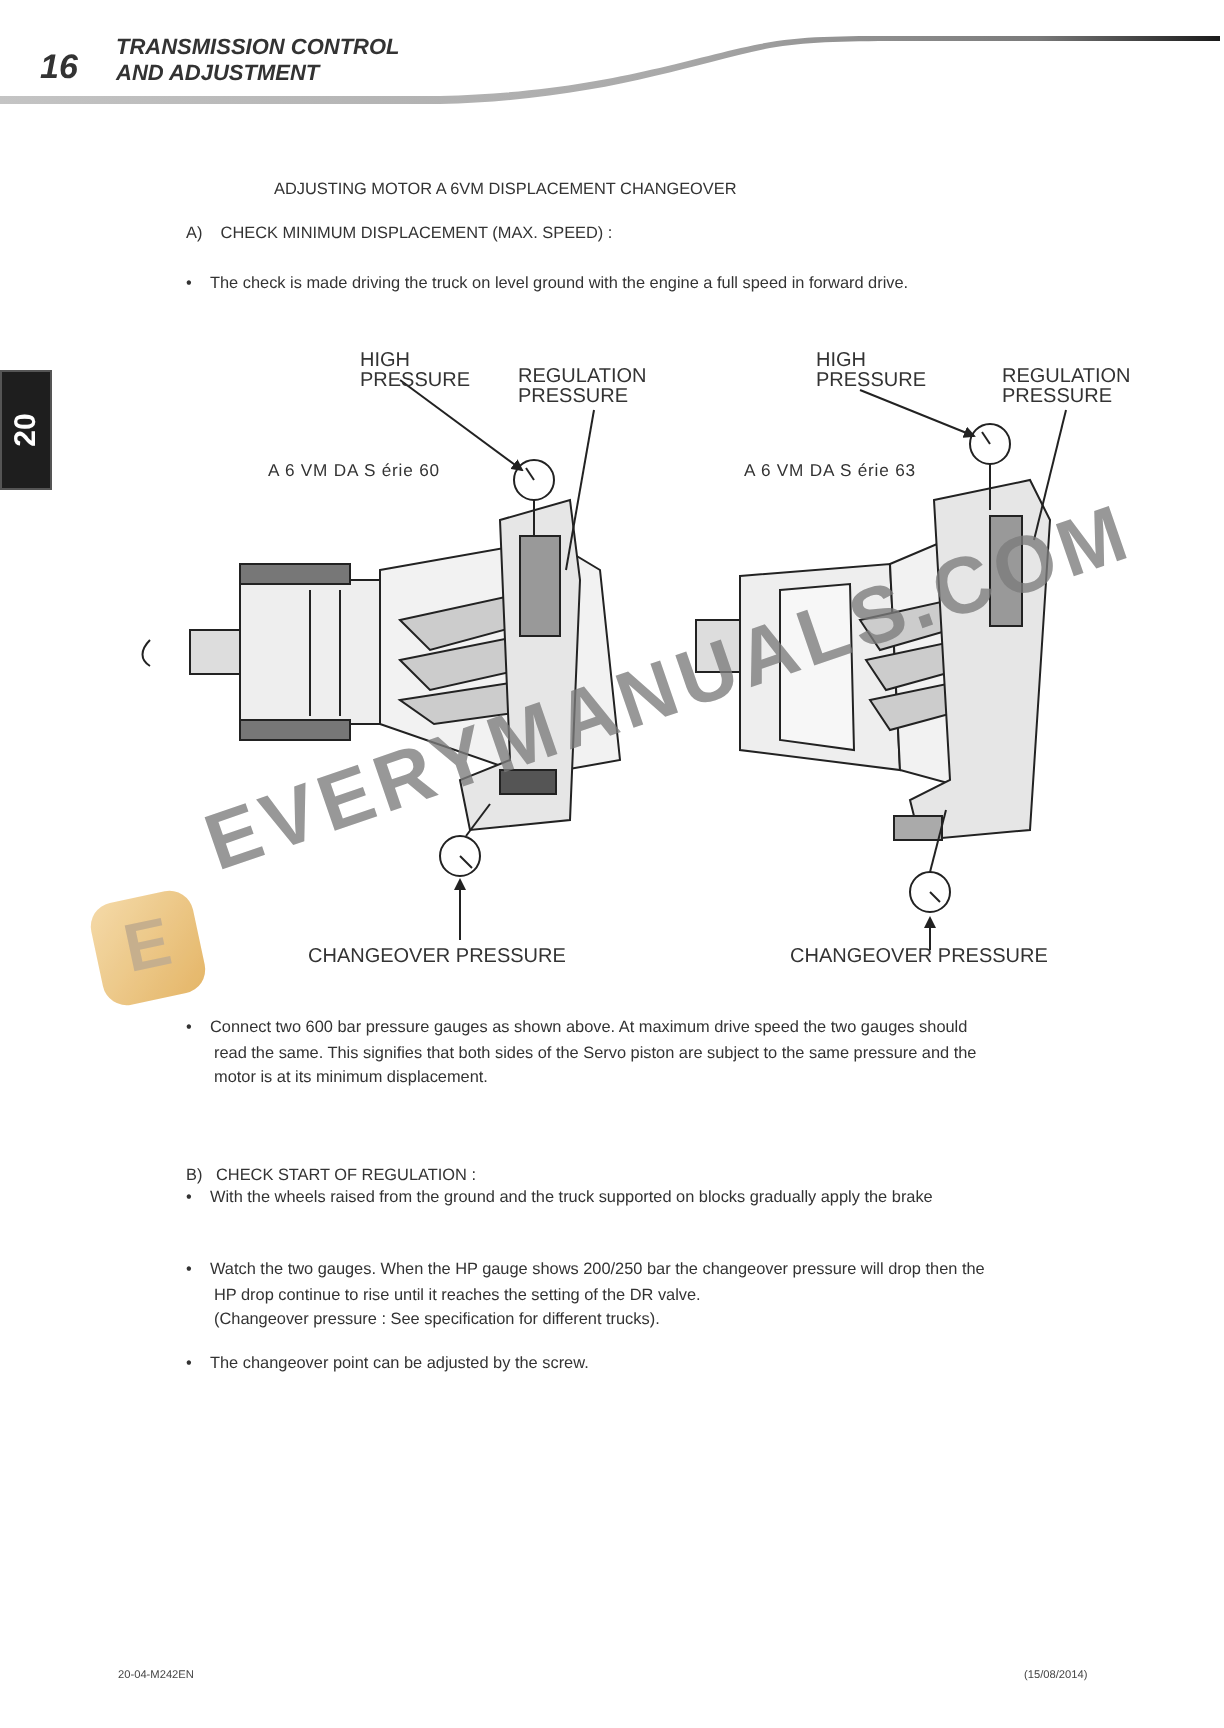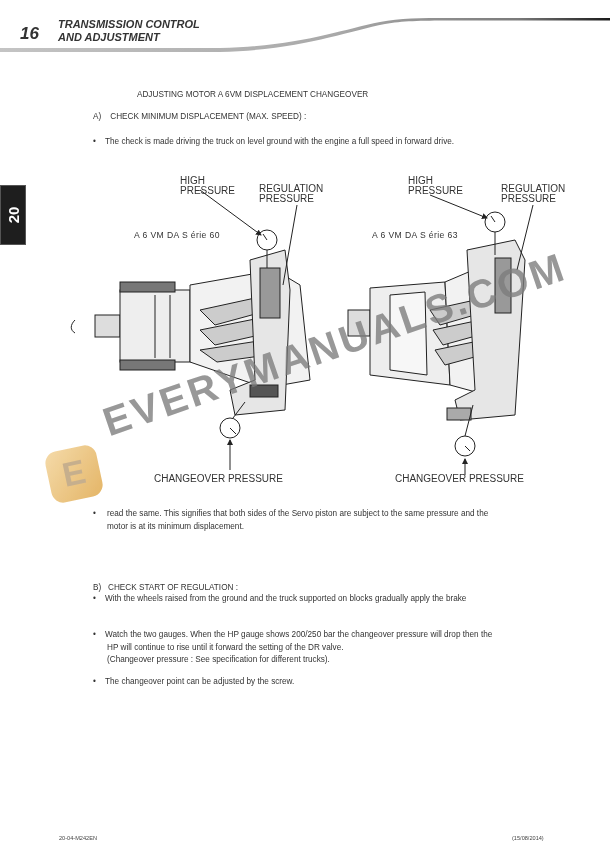--- a/index.html
+++ b/index.html
@@ -165,39 +165,40 @@
 <div class="abs wm">
   <div class="wm-logo">
       <span>E</span>
     </div>
   <div class="wm-text">EVERYMANUALS.COM</div>
 </div>
 
 <div class="bullet txt" style="top:508px;">
   <span class="dot">•</span>
   <div class="body">
+    <span>Connect two 600 bar pressure gauges as shown above. At maximum drive speed the two gauges should</span>
     <span class="cont">read the same. This signifies that both sides of the Servo piston are subject to the same pressure and the</span>
     <span class="cont">motor is at its minimum displacement.</span>
   </div>
 </div>
 
 <div class="abs txt" style="left:93px; top:550px; white-space:pre;margin-top:32px;">B)   CHECK START OF REGULATION :</div>
 
 <div class="bullet txt" style="top:593px;">
   <span class="dot">•</span>
   <div class="body">
     <span>With the wheels raised from the ground and the truck supported on blocks gradually apply the brake</span>
   </div>
 </div>
 
 <div class="bullet txt" style="top:629px;">
   <span class="dot">•</span>
   <div class="body">
     <span>Watch the two gauges. When the HP gauge shows 200/250 bar the changeover pressure will drop then the</span>
-    <span class="cont">HP will continue to rise until it forward the setting of the DR valve.</span>
+    <span class="cont">HP drop continue to rise until it reaches the setting of the DR valve.</span>
     <span class="cont">(Changeover pressure : See specification for different trucks).</span>
   </div>
 </div>
 
 <div class="bullet txt" style="top:676px;">
   <span class="dot">•</span>
   <div class="body">The changeover point can be adjusted by the screw.</div>
 </div>
 
 <div class="abs footer-code">20-04-M242EN</div>

